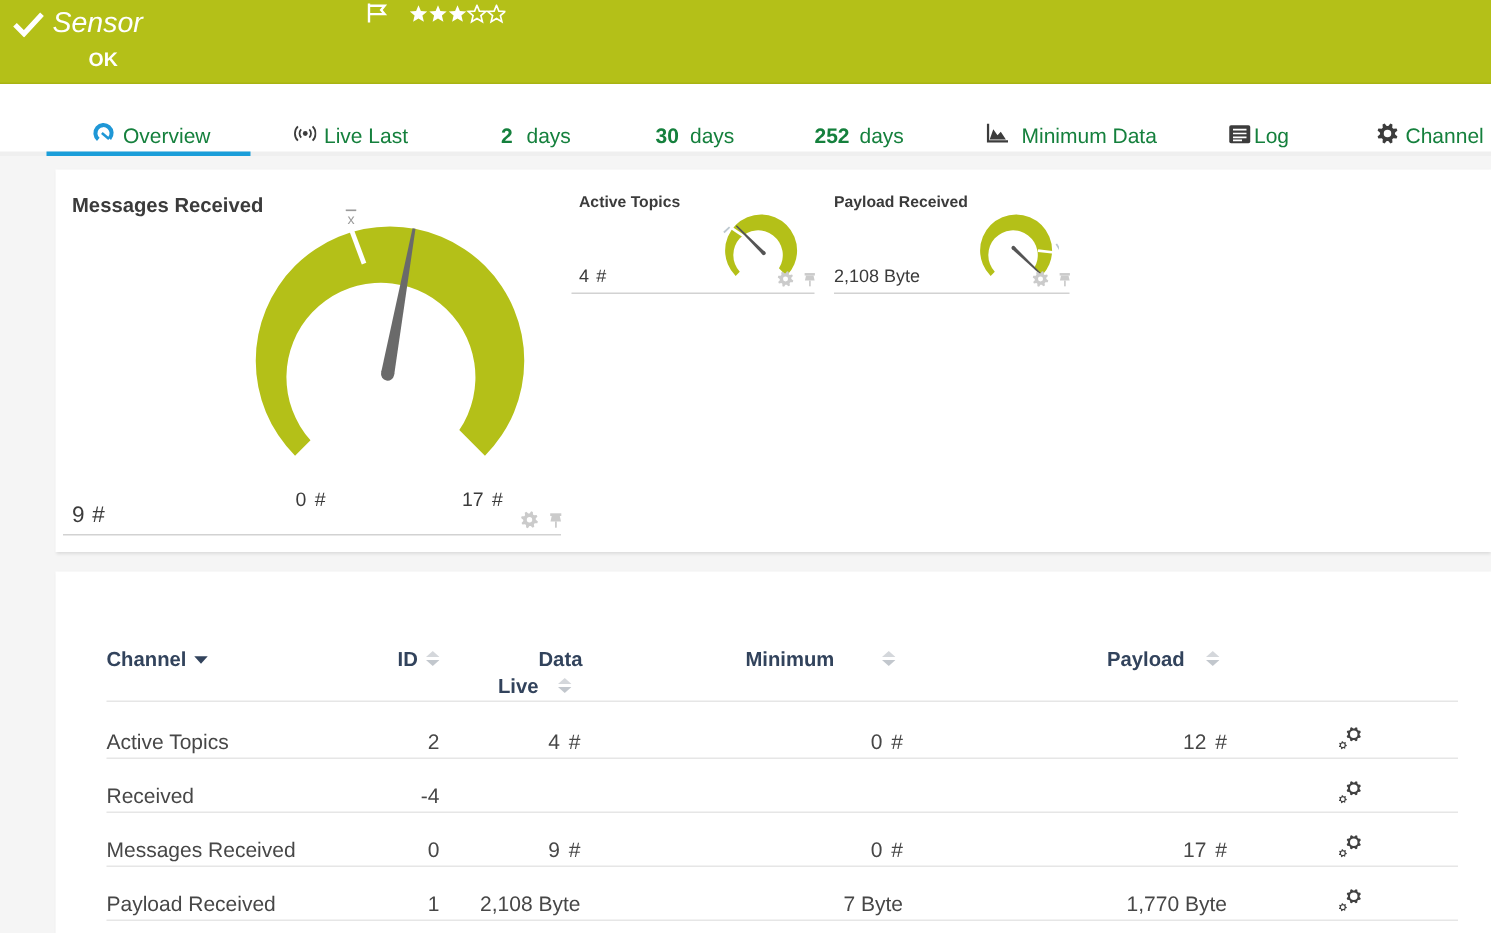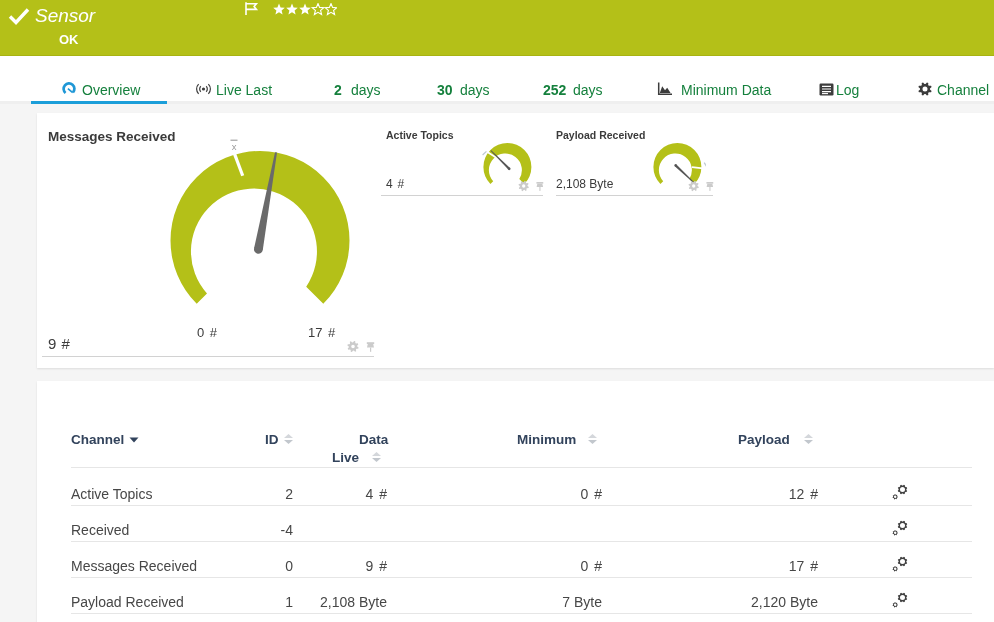--- a/index.html
+++ b/index.html
@@ -184,21 +184,21 @@
     <svg class="abs" style="left:247px;top:53px" width="9" height="10" viewBox="0 0 9 10">
         <path d="M4.5 0 L9 4 L0 4 Z" fill="#d4d7db"></path>
         <path d="M4.5 10 L9 6 L0 6 Z" fill="#c2c7cd"></path>
       </svg>
     <div class="th" style="left:322px;top:51px;">Data</div>
     <div class="th" style="left:295px;top:69px;">Live</div>
     <svg class="abs" style="left:335px;top:71px" width="9" height="10" viewBox="0 0 9 10">
         <path d="M4.5 0 L9 4 L0 4 Z" fill="#d4d7db"></path>
         <path d="M4.5 10 L9 6 L0 6 Z" fill="#c2c7cd"></path>
       </svg>
-    <div class="th" style="left:480px;top:51px;">Minimum</div>
+    <div class="th" style="left:460px;top:51px;">Minimum</div>
     <svg class="abs" style="left:551px;top:53px" width="9" height="10" viewBox="0 0 9 10">
         <path d="M4.5 0 L9 4 L0 4 Z" fill="#d4d7db"></path>
         <path d="M4.5 10 L9 6 L0 6 Z" fill="#c2c7cd"></path>
       </svg>
     <div class="th" style="left:701px;top:51px;">Payload</div>
     <svg class="abs" style="left:767px;top:53px" width="9" height="10" viewBox="0 0 9 10">
         <path d="M4.5 0 L9 4 L0 4 Z" fill="#d4d7db"></path>
         <path d="M4.5 10 L9 6 L0 6 Z" fill="#c2c7cd"></path>
       </svg>
     <div class="sep" style="left:34px;top:86px;width:901px"></div>
@@ -218,21 +218,21 @@
     <div class="td" style="right:701px;top:177px">0</div>
     <div class="td" style="right:607px;top:177px">9 <span style="margin-left:2px">#</span></div>
     <div class="td" style="right:392px;top:177px">0 <span style="margin-left:2px">#</span></div>
     <div class="td" style="right:176px;top:177px">17 <span style="margin-left:2px">#</span></div>
     <div class="sep" style="left:34px;top:196px;width:901px"></div>
 
     <div class="td" style="left:34px;top:213px">Payload Received</div>
     <div class="td" style="right:701px;top:213px">1</div>
     <div class="td" style="right:607px;top:213px">2,108 Byte</div>
     <div class="td" style="right:392px;top:213px">7 Byte</div>
-    <div class="td" style="right:176px;top:213px">2,120 Byte</div>
+    <div class="td" style="right:176px;top:213px">1,770 Byte</div>
     <div class="sep" style="left:34px;top:232px;width:901px"></div>
 
     <svg class="abs" style="left:854px;top:102px" width="18" height="20" viewBox="0 0 18 20">
         <path fill="#414141" fill-rule="evenodd" d="M16.18 7.94 L15.80 8.86 L14.51 8.98 L13.94 9.54 L13.80 10.83 L12.87 11.20 L11.87 10.38 L11.07 10.38 L10.06 11.18 L9.14 10.80 L9.02 9.51 L8.46 8.94 L7.17 8.80 L6.80 7.87 L7.62 6.87 L7.62 6.07 L6.82 5.06 L7.20 4.14 L8.49 4.02 L9.06 3.46 L9.20 2.17 L10.13 1.80 L11.13 2.62 L11.93 2.62 L12.94 1.82 L13.86 2.20 L13.98 3.49 L14.54 4.06 L15.83 4.20 L16.20 5.13 L15.38 6.13 L15.38 6.93 Z M14.00 6.50 A2.5 2.5 0 1 0 9.00 6.50 A2.5 2.5 0 1 0 14.00 6.50 Z"></path>
         <path fill="#414141" fill-rule="evenodd" d="M6.90 13.77 L6.84 14.37 L6.01 14.65 L5.78 15.03 L5.91 15.89 L5.40 16.22 L4.67 15.74 L4.22 15.80 L3.63 16.44 L3.06 16.25 L2.97 15.38 L2.65 15.07 L1.78 15.00 L1.58 14.43 L2.20 13.82 L2.24 13.38 L1.75 12.66 L2.07 12.14 L2.93 12.25 L3.31 12.01 L3.57 11.18 L4.17 11.10 L4.62 11.84 L5.05 11.99 L5.86 11.67 L6.29 12.09 L5.99 12.91 L6.14 13.33 Z M5.45 13.80 A1.25 1.25 0 1 0 2.95 13.80 A1.25 1.25 0 1 0 5.45 13.80 Z"></path>
       </svg>
     <svg class="abs" style="left:854px;top:138px" width="18" height="20" viewBox="0 0 18 20">
         <path fill="#414141" fill-rule="evenodd" d="M16.18 7.94 L15.80 8.86 L14.51 8.98 L13.94 9.54 L13.80 10.83 L12.87 11.20 L11.87 10.38 L11.07 10.38 L10.06 11.18 L9.14 10.80 L9.02 9.51 L8.46 8.94 L7.17 8.80 L6.80 7.87 L7.62 6.87 L7.62 6.07 L6.82 5.06 L7.20 4.14 L8.49 4.02 L9.06 3.46 L9.20 2.17 L10.13 1.80 L11.13 2.62 L11.93 2.62 L12.94 1.82 L13.86 2.20 L13.98 3.49 L14.54 4.06 L15.83 4.20 L16.20 5.13 L15.38 6.13 L15.38 6.93 Z M14.00 6.50 A2.5 2.5 0 1 0 9.00 6.50 A2.5 2.5 0 1 0 14.00 6.50 Z"></path>
         <path fill="#414141" fill-rule="evenodd" d="M6.90 13.77 L6.84 14.37 L6.01 14.65 L5.78 15.03 L5.91 15.89 L5.40 16.22 L4.67 15.74 L4.22 15.80 L3.63 16.44 L3.06 16.25 L2.97 15.38 L2.65 15.07 L1.78 15.00 L1.58 14.43 L2.20 13.82 L2.24 13.38 L1.75 12.66 L2.07 12.14 L2.93 12.25 L3.31 12.01 L3.57 11.18 L4.17 11.10 L4.62 11.84 L5.05 11.99 L5.86 11.67 L6.29 12.09 L5.99 12.91 L6.14 13.33 Z M5.45 13.80 A1.25 1.25 0 1 0 2.95 13.80 A1.25 1.25 0 1 0 5.45 13.80 Z"></path>
       </svg>

